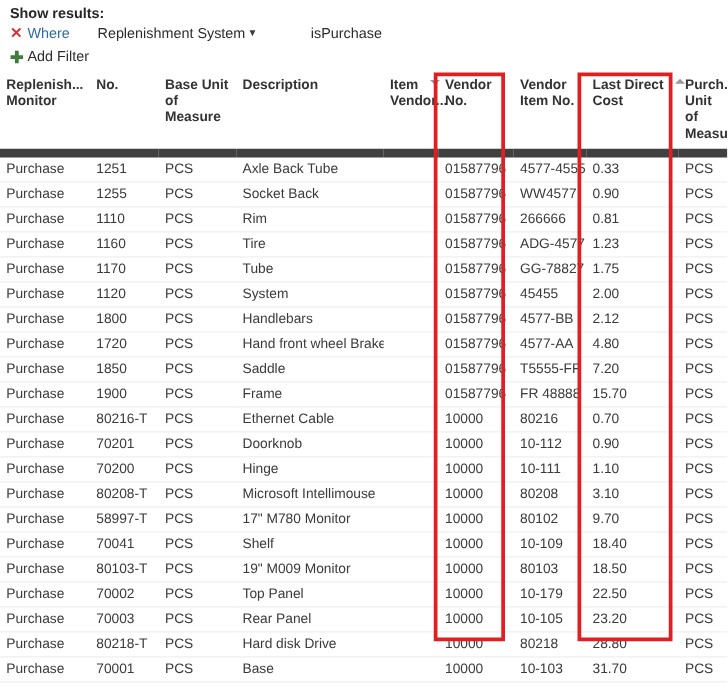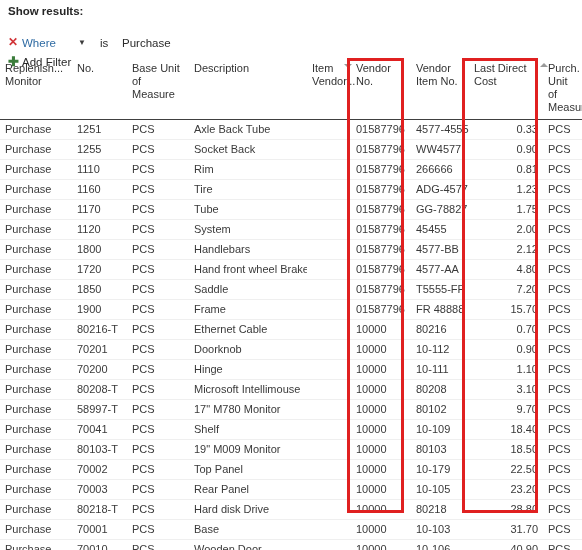--- a/index.html
+++ b/index.html
@@ -18,21 +18,21 @@
 
   
   #filter-panel {
     padding: 4px 0 0 8px;
   }
   #show-results-label {
     font-size: 11.5px;
     font-weight: bold;
     color: #262626;
     line-height: 14px;
-    margin-bottom: 16px;
+    margin-bottom: 0;
   }
   .filter-row {
     display: flex;
     align-items: center;
     height: 17px;
     font-size: 11.5px;
   }
   .x-icon {
     width: 14px;
     color: #d13438;
@@ -53,22 +53,23 @@
     cursor: pointer;
   }
   .chev {
     width: 22px;
     color: #3b3b3b;
     font-size: 8px;
     text-align: left;
     cursor: pointer;
   }
   .filter-is {
-    width: 22px;
+    width: 37px;
     color: #2b2b2b;
+    text-align: right;
   }
   .filter-value {
     color: #2b2b2b;
     cursor: text;
   }
   #add-filter-row {
     display: flex;
     align-items: center;
     height: 18px;
     font-size: 11.5px;
@@ -96,41 +97,41 @@
     height: 490px;
     overflow: hidden;
   }
   table.grid {
     border-collapse: collapse;
     width: 582px;
     table-layout: fixed;
     font-size: 11px;
   }
   table.grid th {
-    font-weight: normal;
+    font-weight: bold;
     color: #333333;
     vertical-align: top;
     text-align: left;
     padding: 2px 5px 5px 5px;
     height: 30px;
-    border-bottom: 1px solid #404040;
+    border-bottom: 7px solid #404040;
     font-size: 11px;
     line-height: 13px;
   }
   table.grid td {
     color: #3a3a3a;
     padding: 2px 5px;
     height: 15px;
     border-bottom: 1px solid #efefef;
     white-space: nowrap;
     overflow: hidden;
     text-overflow: clip;
     line-height: 15px;
   }
-  .num { text-align: right; }
+  .num { text-align: left; }
   .hdr-num { text-align: right; }
 
   .hdr-inner {
     position: relative;
     display: block;
   }
   .sort-asc {
     position: absolute;
     right: -10px;
     top: 1px;
@@ -172,20 +173,21 @@
 </style>
 </head>
 <body>
 
 <div id="filter-panel">
   <div id="show-results-label">Show results:</div>
 
   <div class="filter-row">
     <span class="x-icon">✕</span>
     <span class="where-link">Where</span>
+    <span class="filter-field">Replenishment System</span>
     <span class="chev">▼</span>
     <span class="filter-is">is</span>
     <span class="filter-value">Purchase</span>
   </div>
 
   <div id="add-filter-row">
     <span class="plus-icon">✚</span>
     <span id="add-filter-label">Add Filter</span>
   </div>
 </div>

